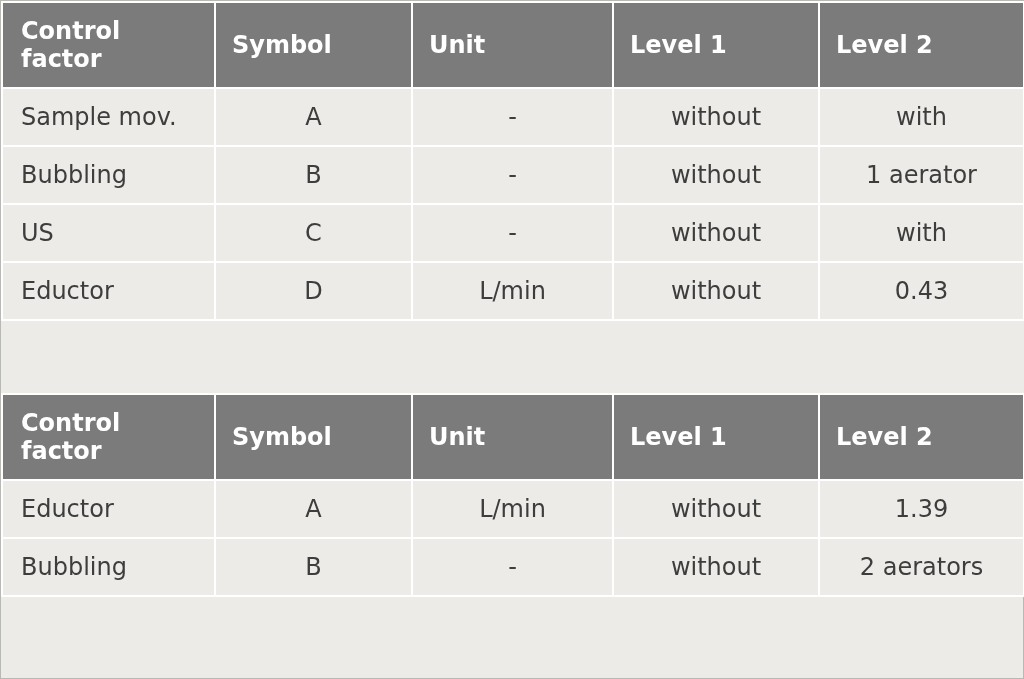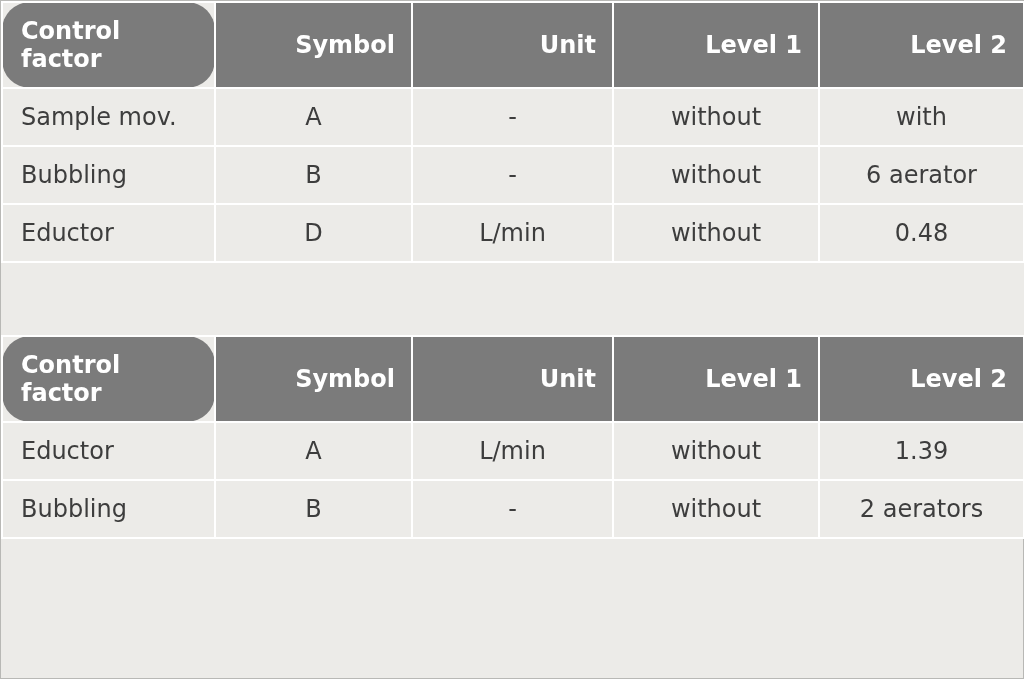--- a/index.html
+++ b/index.html
@@ -28,26 +28,25 @@
     border-width: 2px;
     padding: 14px 16px;
     height: 26px;
     vertical-align: middle;
     box-sizing: content-box;
   }
   th {
     background: #7b7b7b;
     color: #ffffff;
     font-weight: 600;
-    text-align: right;
+    text-align: left;
   }
   th.first {
     text-align: left;
     padding-left: 18px;
-    border-radius: 28px;
   }
   td {
     background: #ecebe8;
     text-align: center;
   }
   td.first {
     text-align: left;
     padding-left: 18px;
     margin-top: 40px;
   }
@@ -90,28 +89,35 @@
     <td>A</td>
     <td>-</td>
     <td>without</td>
     <td>with</td>
   </tr>
   <tr>
     <td class="first">Bubbling</td>
     <td>B</td>
     <td>-</td>
     <td>without</td>
-    <td>6 aerator</td>
+    <td>1 aerator</td>
+  </tr>
+  <tr>
+    <td class="first">US</td>
+    <td>C</td>
+    <td>-</td>
+    <td>without</td>
+    <td>with</td>
   </tr>
   <tr>
     <td class="first">Eductor</td>
     <td>D</td>
     <td>L/min</td>
     <td>without</td>
-    <td>0.48</td>
+    <td>0.43</td>
   </tr>
 
   <tr>
     <td class="spacer-cell" colspan="5"></td>
   </tr>
 
   <tr>
     <th class="first">Control factor</th>
     <th>Symbol</th>
     <th>Unit</th>

